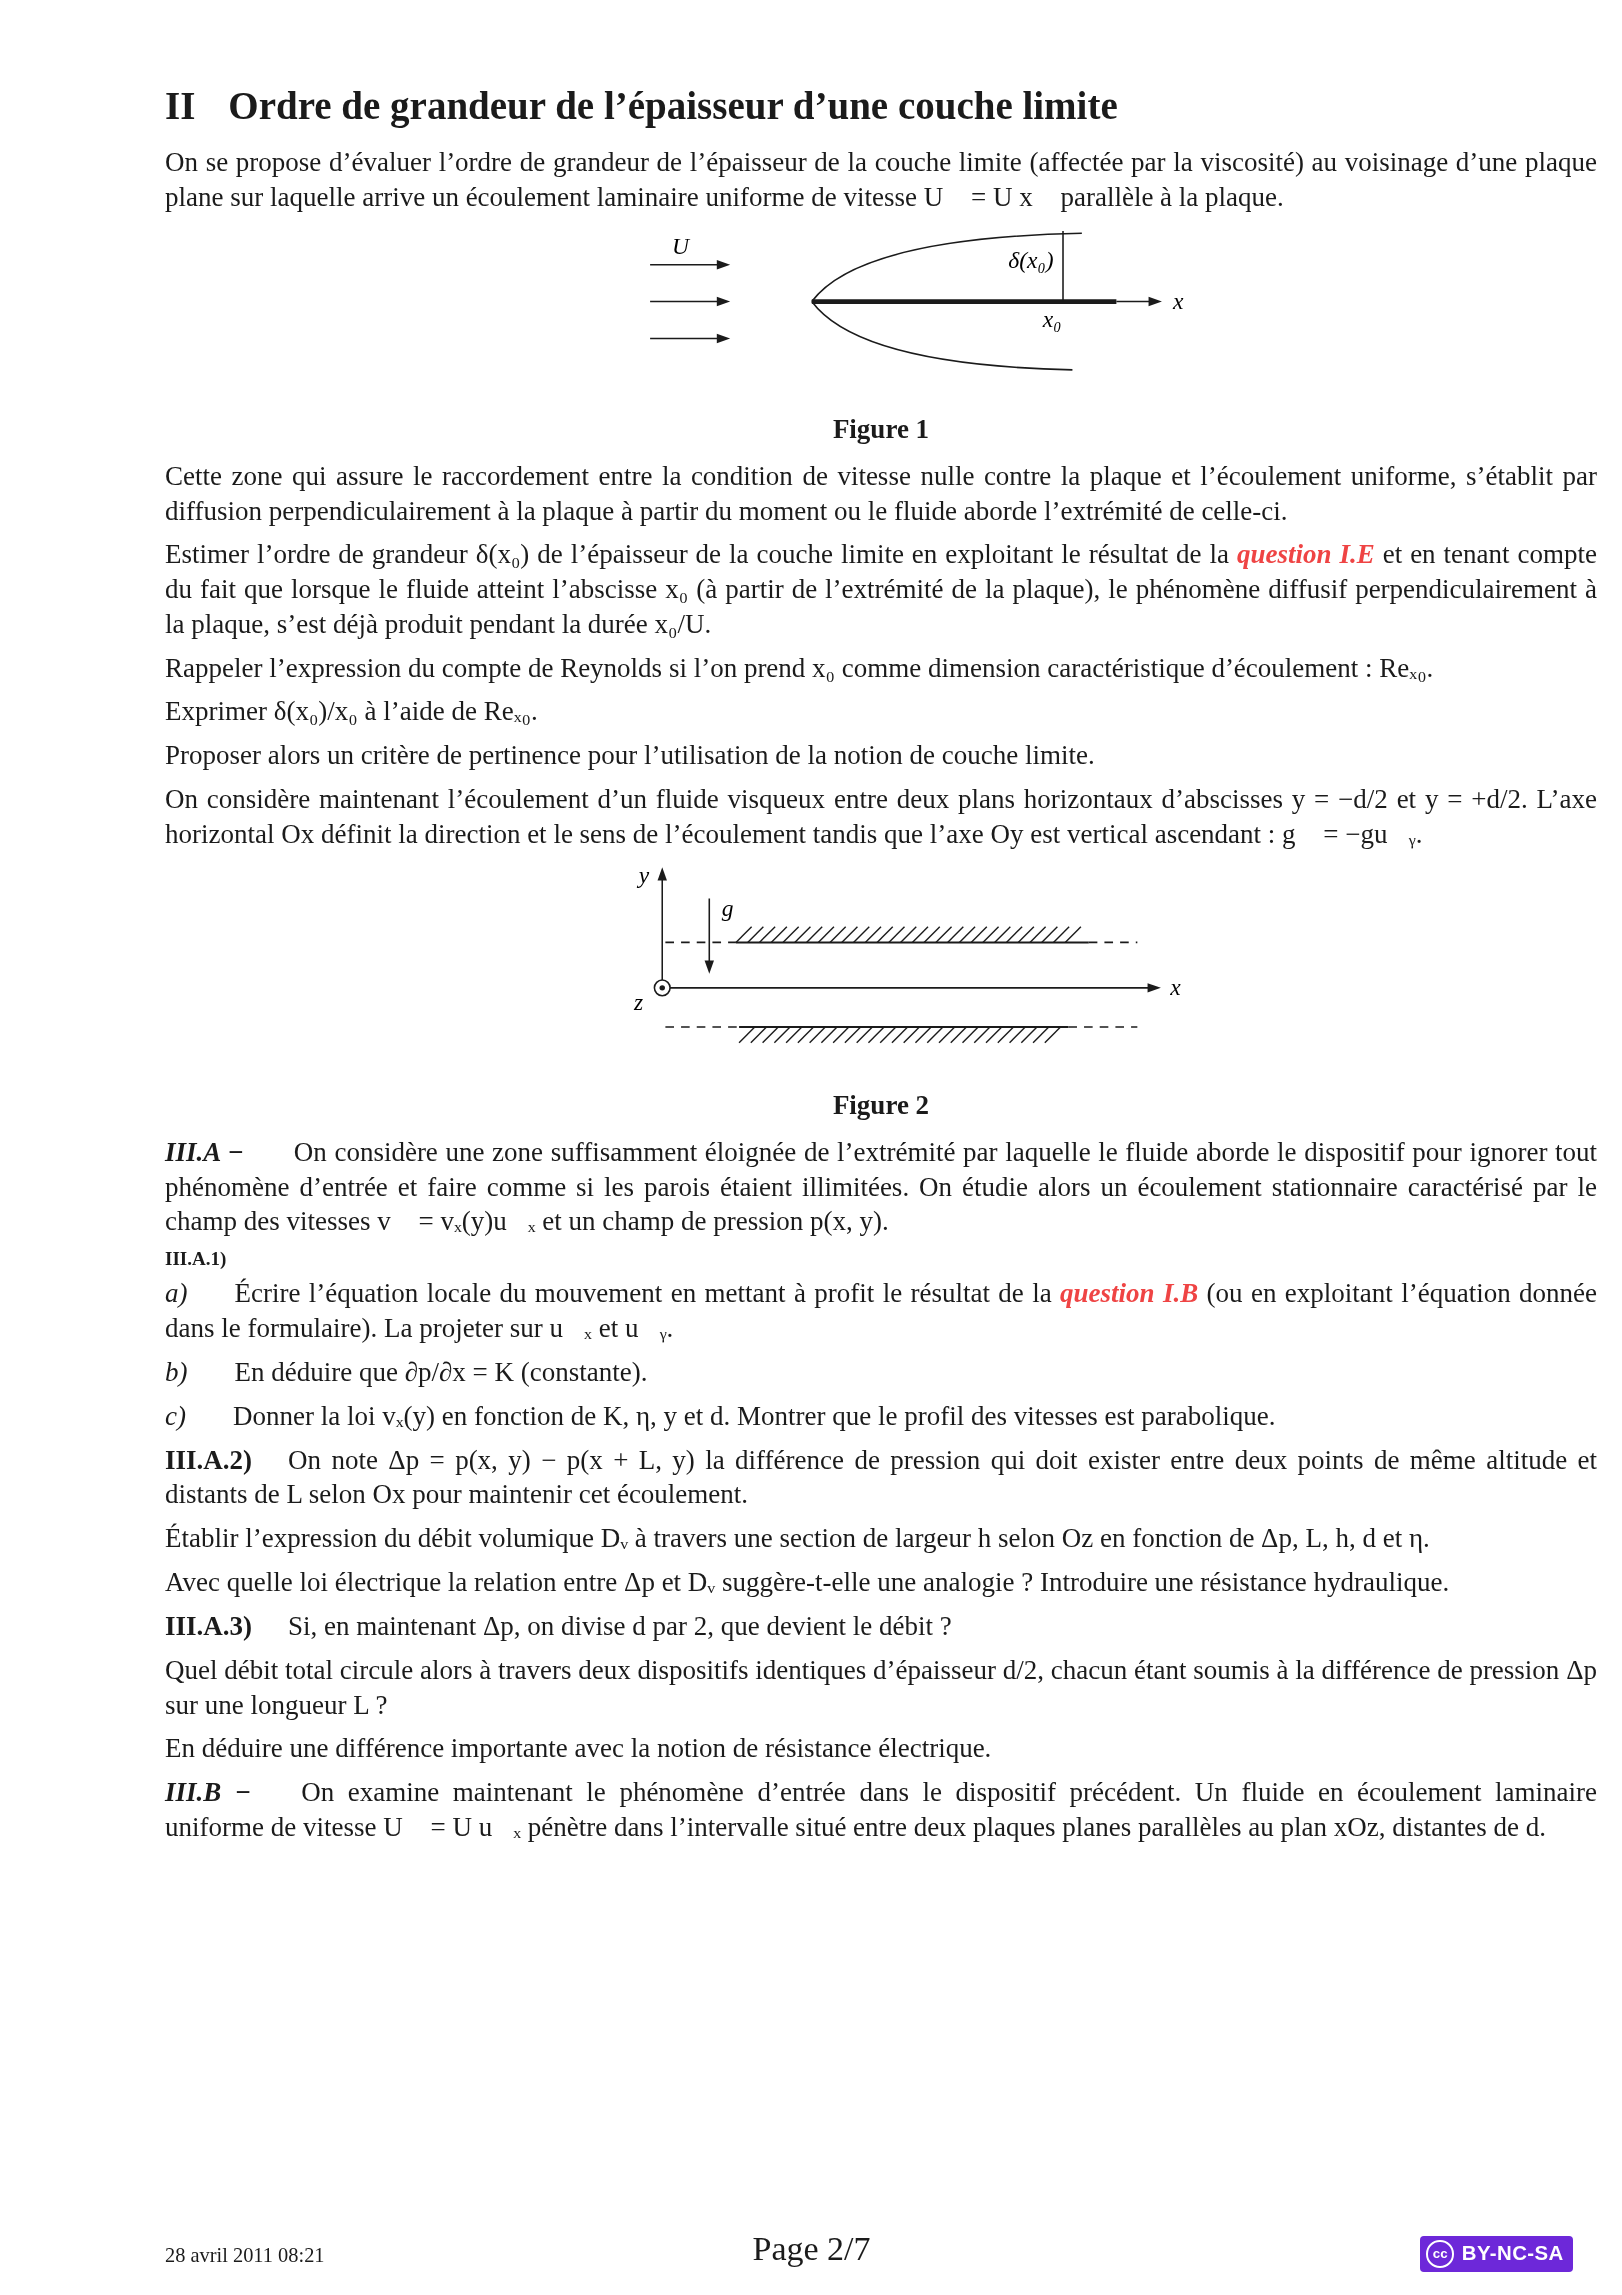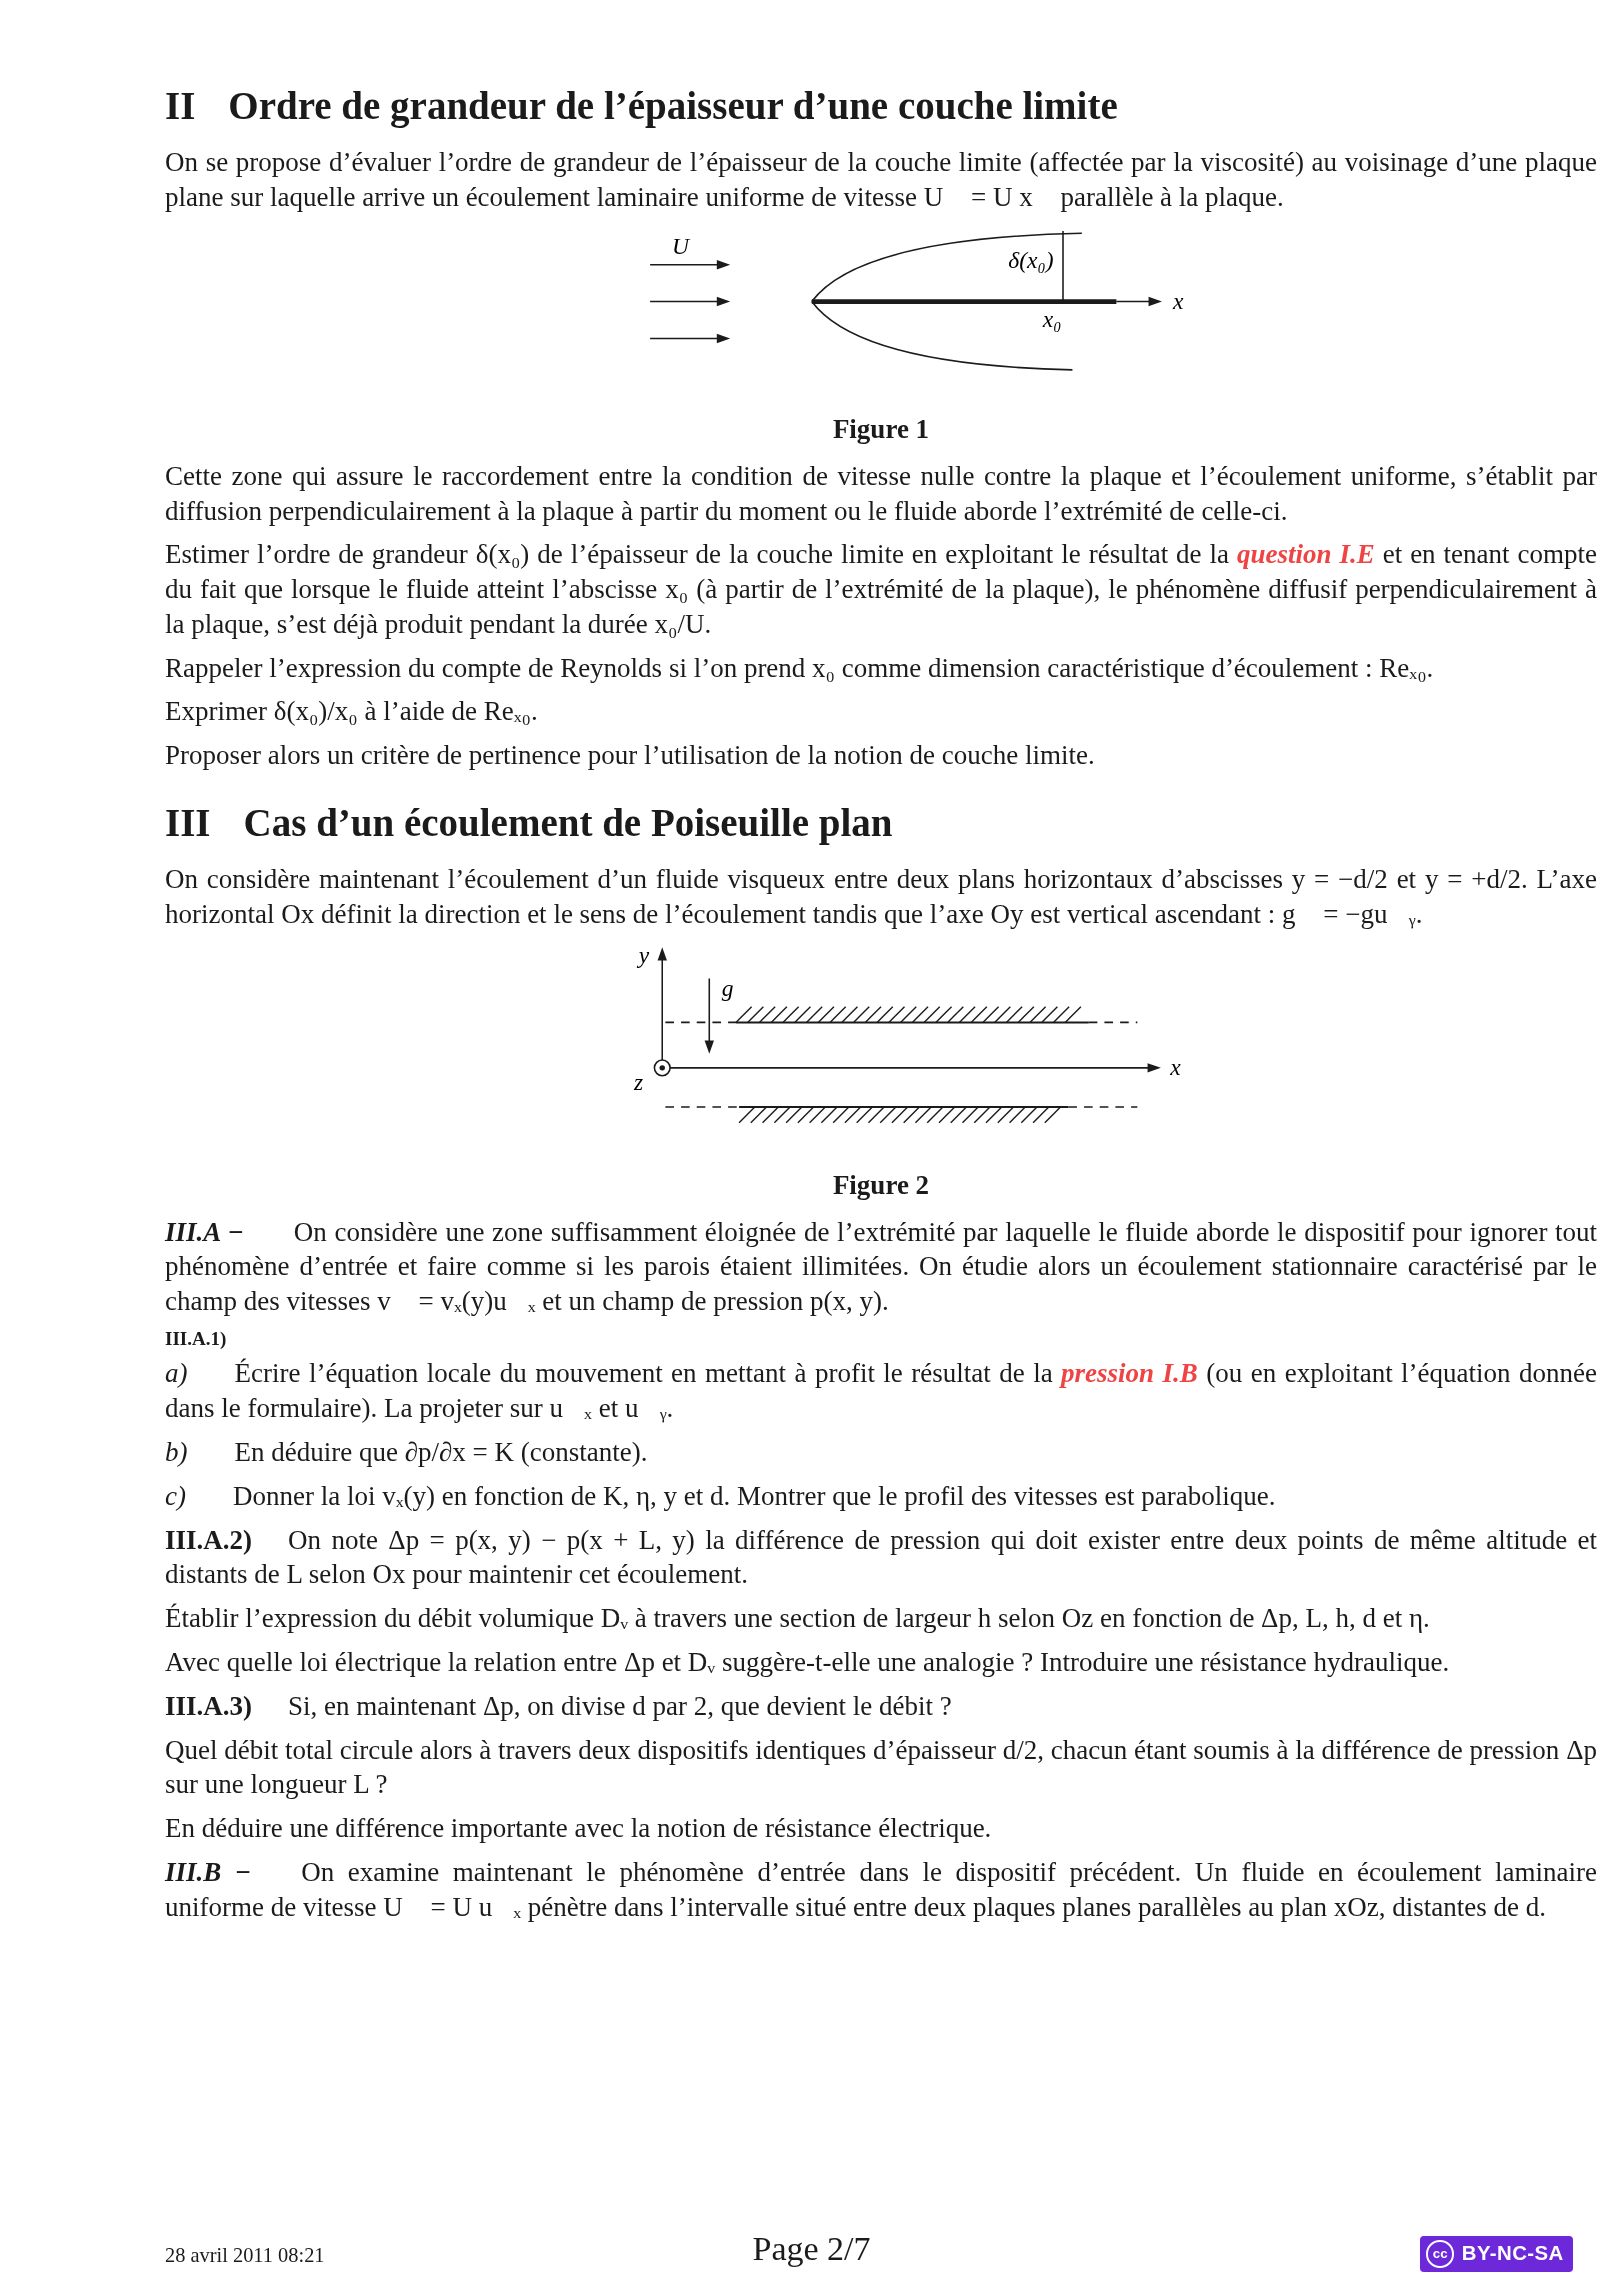--- a/index.html
+++ b/index.html
@@ -84,21 +84,20 @@
   <p>Cette zone qui assure le raccordement entre la condition de vitesse nulle contre la plaque et l’écoulement uniforme, s’établit par diffusion perpendiculairement à la plaque à partir du moment ou le fluide aborde l’extrémité de celle-ci.</p>
 
   <p><span>Estimer l’ordre de grandeur δ(x₀) de l’épaisseur de la couche limite en exploitant le résultat de la </span><a class="qlink">question I.E</a><span> et en tenant compte du fait que lorsque le fluide atteint l’abscisse x₀ (à partir de l’extrémité de la plaque), le phénomène diffusif perpendiculairement à la plaque, s’est déjà produit pendant la durée x₀/U.</span></p>
 
   <p>Rappeler l’expression du compte de Reynolds si l’on prend x₀ comme dimension caractéristique d’écoulement : Reₓ₀.</p>
 
   <p>Exprimer δ(x₀)/x₀ à l’aide de Reₓ₀.</p>
 
   <p>Proposer alors un critère de pertinence pour l’utilisation de la notion de couche limite.</p>
 
-  <h1 class="sec3"><span class="secnum">III</span><span>Cas d’un écoulement de Poiseuille plan</span></h1>
 
   <p>On considère maintenant l’écoulement d’un fluide visqueux entre deux plans horizontaux d’abscisses y = −d/2 et y = +d/2. L’axe horizontal Ox définit la direction et le sens de l’écoulement tandis que l’axe Oy est vertical ascendant : g⃗ = −gu⃗ᵧ.</p>
 
   <div class="figure">
     <svg class="fig2" viewBox="0 0 730 250" width="573" height="196">
 
       <line x1="56" y1="158" x2="56" y2="18" stroke="#1b1b1b" stroke-width="2"></line>
       <path d="M56 4 l-6 17 h12 z" fill="#1b1b1b"></path>
       <text class="figlabel" x="26" y="24">y</text>
 
@@ -182,21 +181,21 @@
           <line x1="544" y1="228" x2="564" y2="208" stroke="#1b1b1b" stroke-width="1.8"></line>
         </g>
     </svg>
     <div class="caption">Figure 2</div>
   </div>
 
   <p><span class="lbl-bi">III.A −</span><span>On considère une zone suffisamment éloignée de l’extrémité par laquelle le fluide aborde le dispositif pour ignorer tout phénomène d’entrée et faire comme si les parois étaient illimitées. On étudie alors un écoulement stationnaire caractérisé par le champ des vitesses v⃗ = vₓ(y)u⃗ₓ et un champ de pression p(x, y).</span></p>
 
   <div class="subhead">III.A.1)</div>
 
-  <p class="item"><span class="lbl-i">a)</span><span>Écrire l’équation locale du mouvement en mettant à profit le résultat de la </span><a class="qlink">pression I.B</a><span> (ou en exploitant l’équation donnée dans le formulaire). La projeter sur u⃗ₓ et u⃗ᵧ.</span></p>
+  <p class="item"><span class="lbl-i">a)</span><span>Écrire l’équation locale du mouvement en mettant à profit le résultat de la </span><a class="qlink">question I.B</a><span> (ou en exploitant l’équation donnée dans le formulaire). La projeter sur u⃗ₓ et u⃗ᵧ.</span></p>
 
   <p class="item"><span class="lbl-i">b)</span><span>En déduire que ∂p/∂x = K (constante).</span></p>
 
   <p class="item"><span class="lbl-i">c)</span><span>Donner la loi vₓ(y) en fonction de K, η, y et d. Montrer que le profil des vitesses est parabolique.</span></p>
 
   <p><span class="lbl-b">III.A.2)</span><span>On note Δp = p(x, y) − p(x + L, y) la différence de pression qui doit exister entre deux points de même altitude et distants de L selon Ox pour maintenir cet écoulement.</span></p>
 
   <p>Établir l’expression du débit volumique Dᵥ à travers une section de largeur h selon Oz en fonction de Δp, L, h, d et η.</p>
 
   <p>Avec quelle loi électrique la relation entre Δp et Dᵥ suggère-t-elle une analogie ? Introduire une résistance hydraulique.</p>

